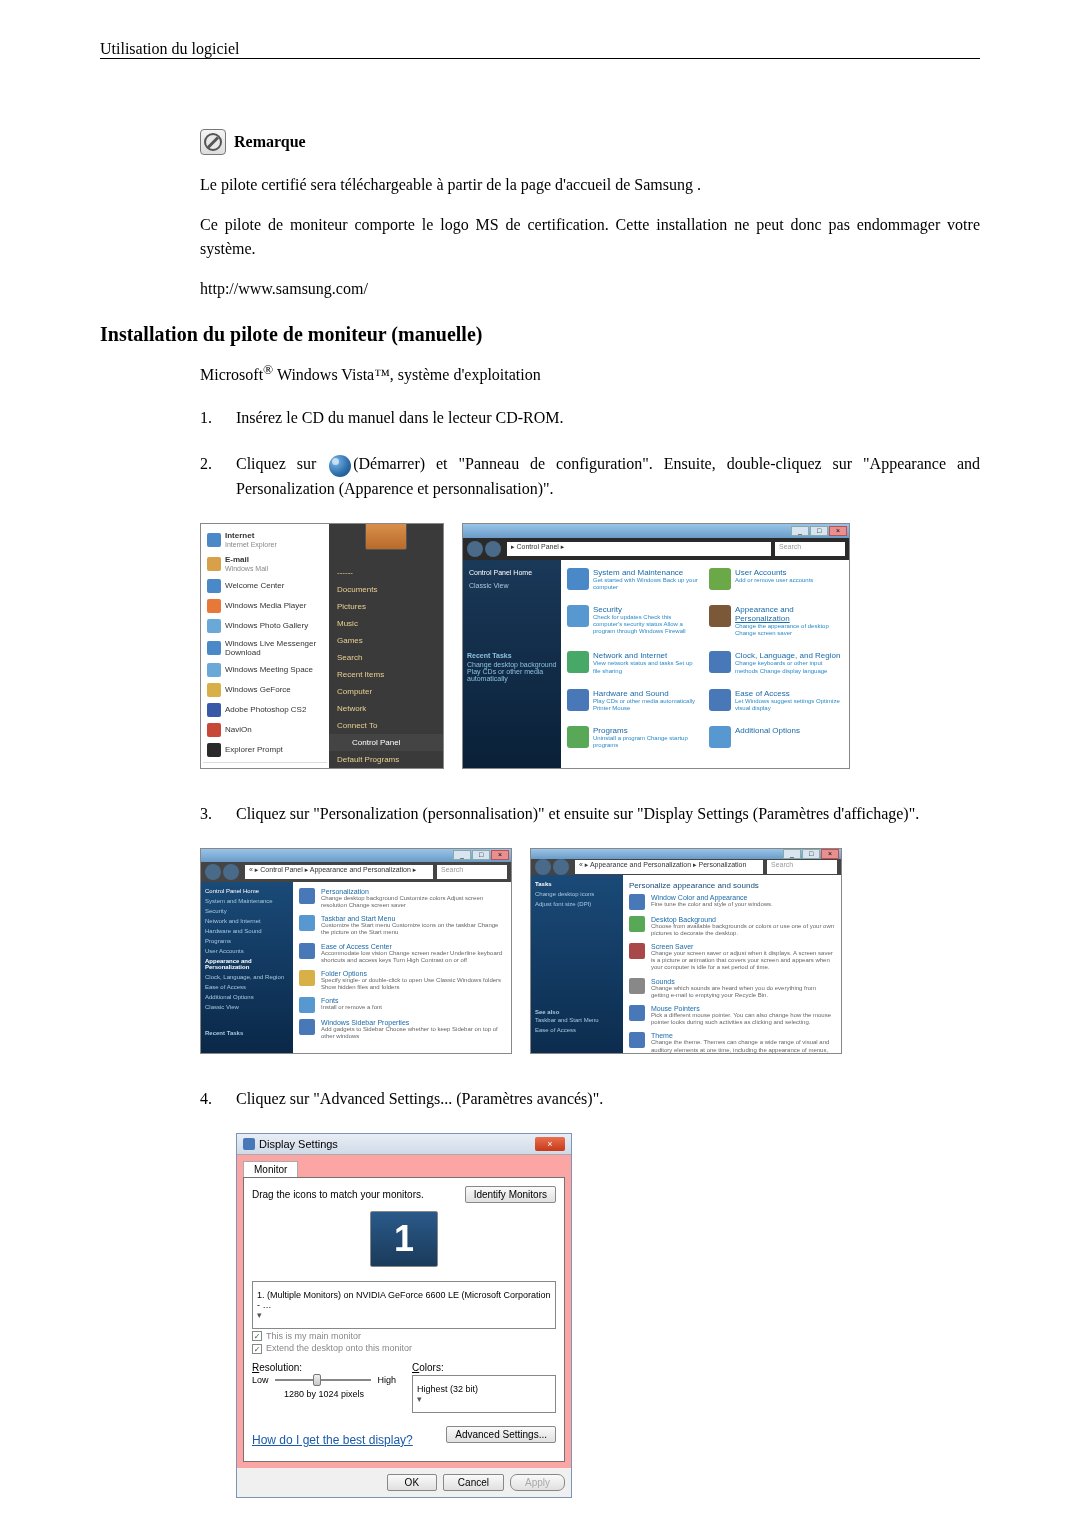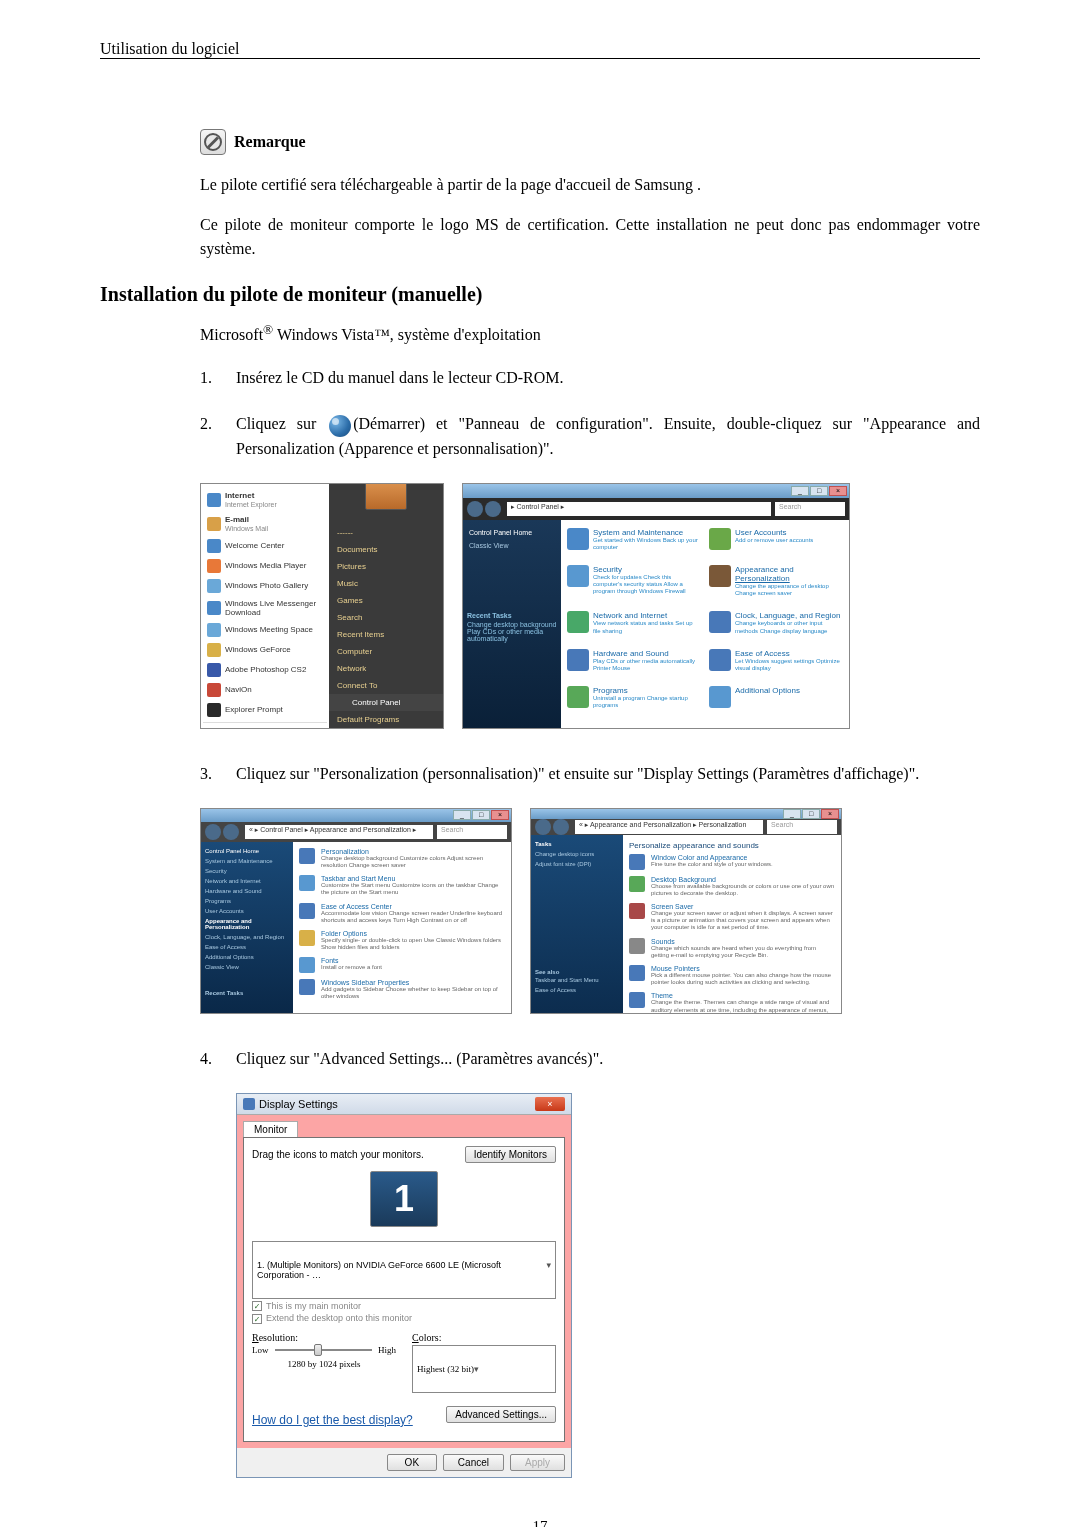--- a/index.html
+++ b/index.html
@@ -414,25 +414,26 @@
       display: flex;
       align-items: center;
       justify-content: center;
       font-size: 36px;
       font-weight: bold;
       border-radius: 2px;
     }
     .combo {
       border: 1px solid #888;
       background: #fff;
-      padding: 18px 4px;
+      padding: 8px 4px;
       font-size: 9px;
       width: 100%;
       display: flex;
       justify-content: flex-start;
+      flex-direction: column;
     }
     .combo-arrow {
       color: #555;
     }
     .chk-row {
       font-size: 9px;
       color: #888;
       margin: 2px 0;
     }
     .chk {
@@ -445,21 +446,20 @@
       background: #fff;
       text-align: center;
       font-size: 8px;
       line-height: 9px;
       color: #2a6a2a;
     }
     .two-col {
       display: flex;
       gap: 16px;
       margin-top: 8px;
-      font-family: Liberation Serif, serif;
     }
     .col {
       flex: 1;
     }
     .col-label {
       font-size: 10px;
       margin-bottom: 2px;
     }
     .col-label u {
       text-decoration: underline;
@@ -509,20 +509,21 @@
       border: 1px solid #888;
       background: linear-gradient(#fafafa, #e0e0e0);
       padding: 2px 14px;
       font-size: 10px;
       border-radius: 2px;
       min-width: 50px;
       text-align: center;
     }
     .dlg-btn.disabled {
       color: #aaa;
+      border-radius: 7px;
     }
     .page-num {
       text-align: center;
       font-size: 15px;
       margin-top: 40px;
     }
   </style>
 </head>
 <body>
 
@@ -534,20 +535,21 @@
     <span class="note-icon">
       <span class="note-icon-inner">
           <span class="note-icon-slash"></span>
         </span>
     </span>
     <span class="note-label">Remarque</span>
   </div>
 
   <p class="body-para">Le pilote certifié sera téléchargeable à partir de la page d'accueil de Samsung .</p>
   <p class="body-para">Ce pilote de moniteur comporte le logo MS de certification. Cette installation ne peut donc pas endommager votre système.</p>
+  <p class="body-para">http://www.samsung.com/</p>
 
   <h2 class="section-heading">Installation du pilote de moniteur (manuelle)</h2>
 
   <p class="subtitle">
     <span>Microsoft</span><sup>®</sup><span> Windows Vista™, système d'exploitation</span>
   </p>
 
   <ol class="ol-list">
     <li class="ol-item">
       <span class="ol-num">1.</span>

